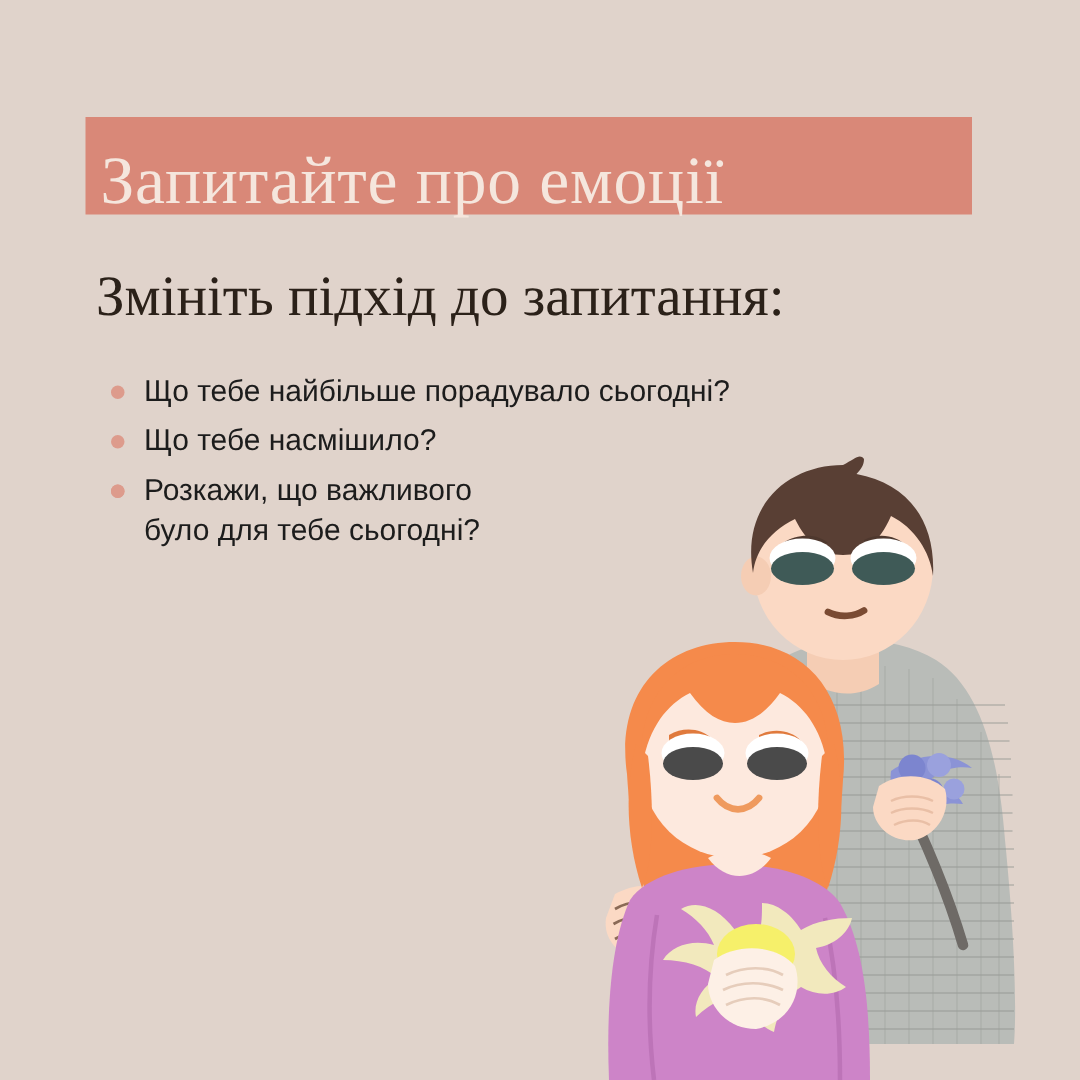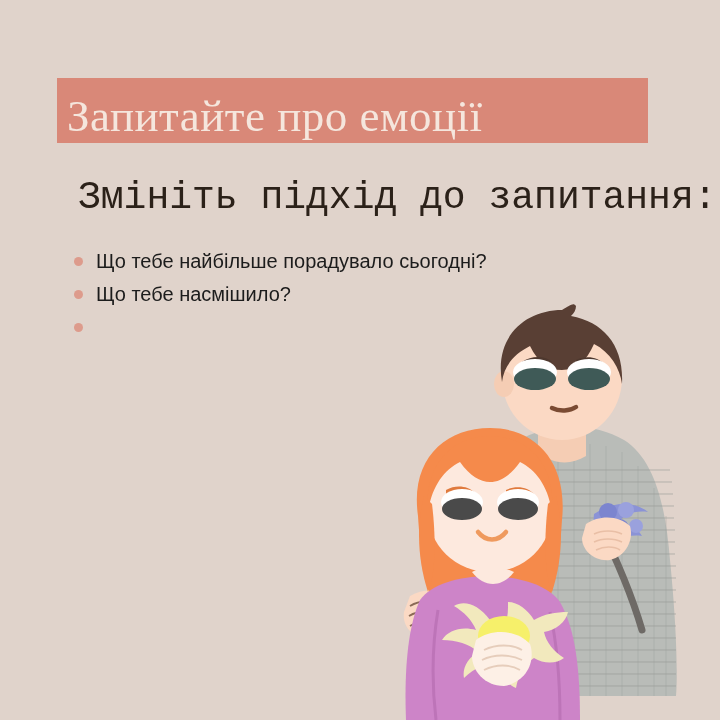--- a/index.html
+++ b/index.html
@@ -23,39 +23,39 @@
 
   
   #title-banner {
     position: absolute;
     left: 57px;
     top: 78px;
     width: 591px;
     height: 65px;
     background: #d98878;
     display: flex;
-    align-items: flex-start;
+    align-items: flex-end;
     box-sizing: border-box;
-    padding: 15px 10px;
+    padding: 0 10px;
   }
   #title-text {
     font-family: "Liberation Serif", serif;
     font-size: 45px;
     line-height: 46px;
     color: #f5e6dd;
     letter-spacing: 0.5px;
     white-space: nowrap;
   }
 
   
   #subtitle {
     position: absolute;
-    left: 78px;
+    left: 64px;
     top: 176px;
-    font-family: Liberation Mono, monospace;
+    font-family: Liberation Serif, serif;
     font-size: 38px;
     line-height: 44px;
     color: #2b2119;
     white-space: nowrap;
     font-weight: 400;
   }
 
   
   #question-list {
     position: absolute;
@@ -111,20 +111,25 @@
     <li class="q-item">
       <span class="q-dot"></span>
       <span class="q-line">Що тебе найбільше порадувало сьогодні?</span>
     </li>
     <li class="q-item">
       <span class="q-dot"></span>
       <span class="q-line">Що тебе насмішило?</span>
     </li>
     <li class="q-item">
       <span class="q-dot"></span>
+    </li>
+    <li class="q-item">
+      <span class="q-dot"></span>
+      <span class="q-line">Розкажи, що важливого</span>
+      <span class="q-line">було для тебе сьогодні?</span>
     </li>
   </ul>
 
   <div id="illustration">
     <svg width="340" height="420" viewBox="0 0 340 420" xmlns="http://www.w3.org/2000/svg">
       <defs>
         <clipPath id="clipAll">
             <rect x="0" y="0" width="340" height="420"></rect>
           </clipPath>
       </defs>

